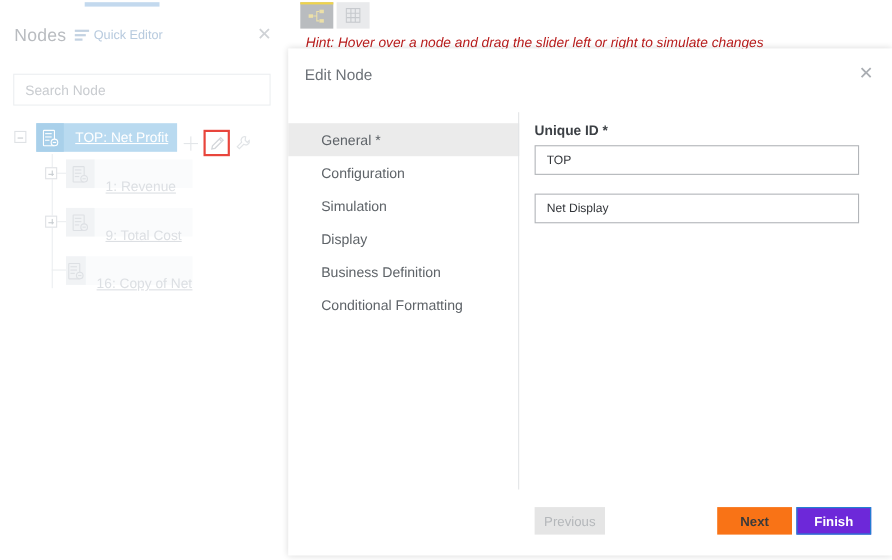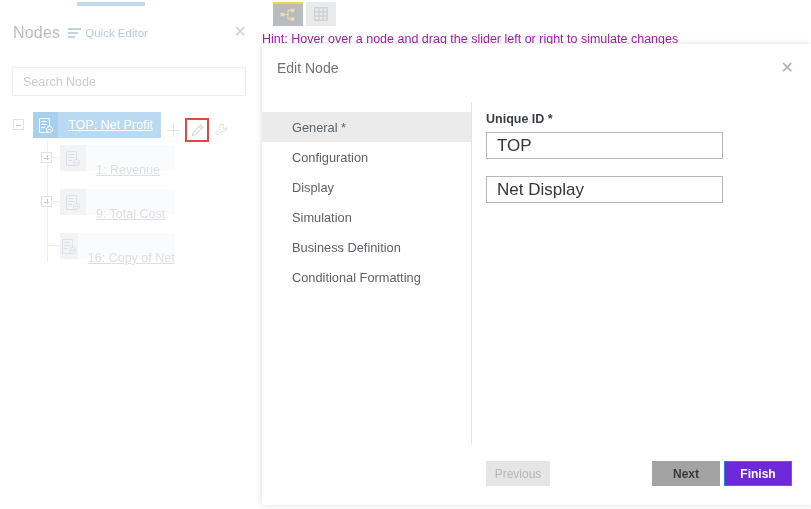--- a/index.html
+++ b/index.html
@@ -157,22 +157,22 @@
   .toolbar { position: absolute; left: 15px; top: 2px; display: flex; }
   .tool-btn {
     width: 30px; height: 24px;
     display: flex; align-items: center; justify-content: center;
     cursor: pointer; margin-right: 3px;
   }
   .tool-btn.active { background: #b9bcbf; border-top: 2px solid #f0d44a; }
   .tool-btn.inactive { background: #e9eaec; }
 
   .hint-text {
-    position: absolute; left: 4px; top: 32px;
-    font-size: 12.5px; color: #a21caf; white-space: nowrap;
+    position: absolute; left: 20px; top: 32px;
+    font-size: 12.5px; color: #b91c1c; white-space: nowrap; font-style: italic;
   }
 
   
   .modal {
     position: absolute; left: 262px; top: 44px;
     width: 549px; height: 461px;
     background: #ffffff;
     box-shadow: 0 0 6px rgba(0,0,0,.14);
   }
   .modal-head { position: relative; height: 58px; }
@@ -202,41 +202,41 @@
   }
   .tab-item.active { background: #ebebeb; }
 
   .form-col { flex: 1; padding: 10px 30px 0 14px; }
   .field { margin-bottom: 17px; }
   .field-label {
     font-size: 12.5px; color: #3c4045; font-weight: 700;
     margin-bottom: 6px; display: block;
   }
   .field-input {
-    width: 237px; height: 27px;
+    width: 295px; height: 27px;
     border: 1px solid #b2b5b9; background: #fff;
     display: flex; align-items: center; padding: 0 10px;
-    font-size: 17px; color: #33363a;
+    font-size: 11px; color: #33363a;
   }
 
   .modal-foot {
     position: absolute; left: 0; right: 0; bottom: 0; height: 60px;
   }
   .btn {
     position: absolute; height: 25px;
     display: flex; align-items: center; justify-content: center;
     font-size: 12px; cursor: pointer;
   }
   .btn-previous {
     left: 224px; top: 16px; width: 64px;
     background: #e5e5e5; color: #b4b7ba;
   }
   .btn-next {
     left: 390px; top: 16px; width: 68px;
-    background: #a3a3a3; color: #3a3a3a; font-weight: 700;
+    background: #f97316; color: #3a3a3a; font-weight: 700;
   }
   .btn-finish {
     left: 462px; top: 16px; width: 68px;
     background: #6d28d9; color: #ffffff; font-weight: 700;
     border: 1px solid #1a86d0;
   }
 </style>
 </head>
 <body>
 
@@ -380,22 +380,22 @@
     <div class="modal-head">
       <div class="modal-title">Edit Node</div>
       <div class="modal-close">✕</div>
     </div>
 
     <div class="modal-body">
 
       <div class="tabs-col">
         <div class="tab-item active">General *</div>
         <div class="tab-item">Configuration</div>
+        <div class="tab-item">Simulation</div>
         <div class="tab-item">Display</div>
-        <div class="tab-item">Simulation</div>
         <div class="tab-item">Business Definition</div>
         <div class="tab-item">Conditional Formatting</div>
       </div>
 
       <div class="form-col">
 
         <div class="field">
           <span class="field-label">Unique ID *</span>
           <div class="field-input">
             <span>TOP</span>

